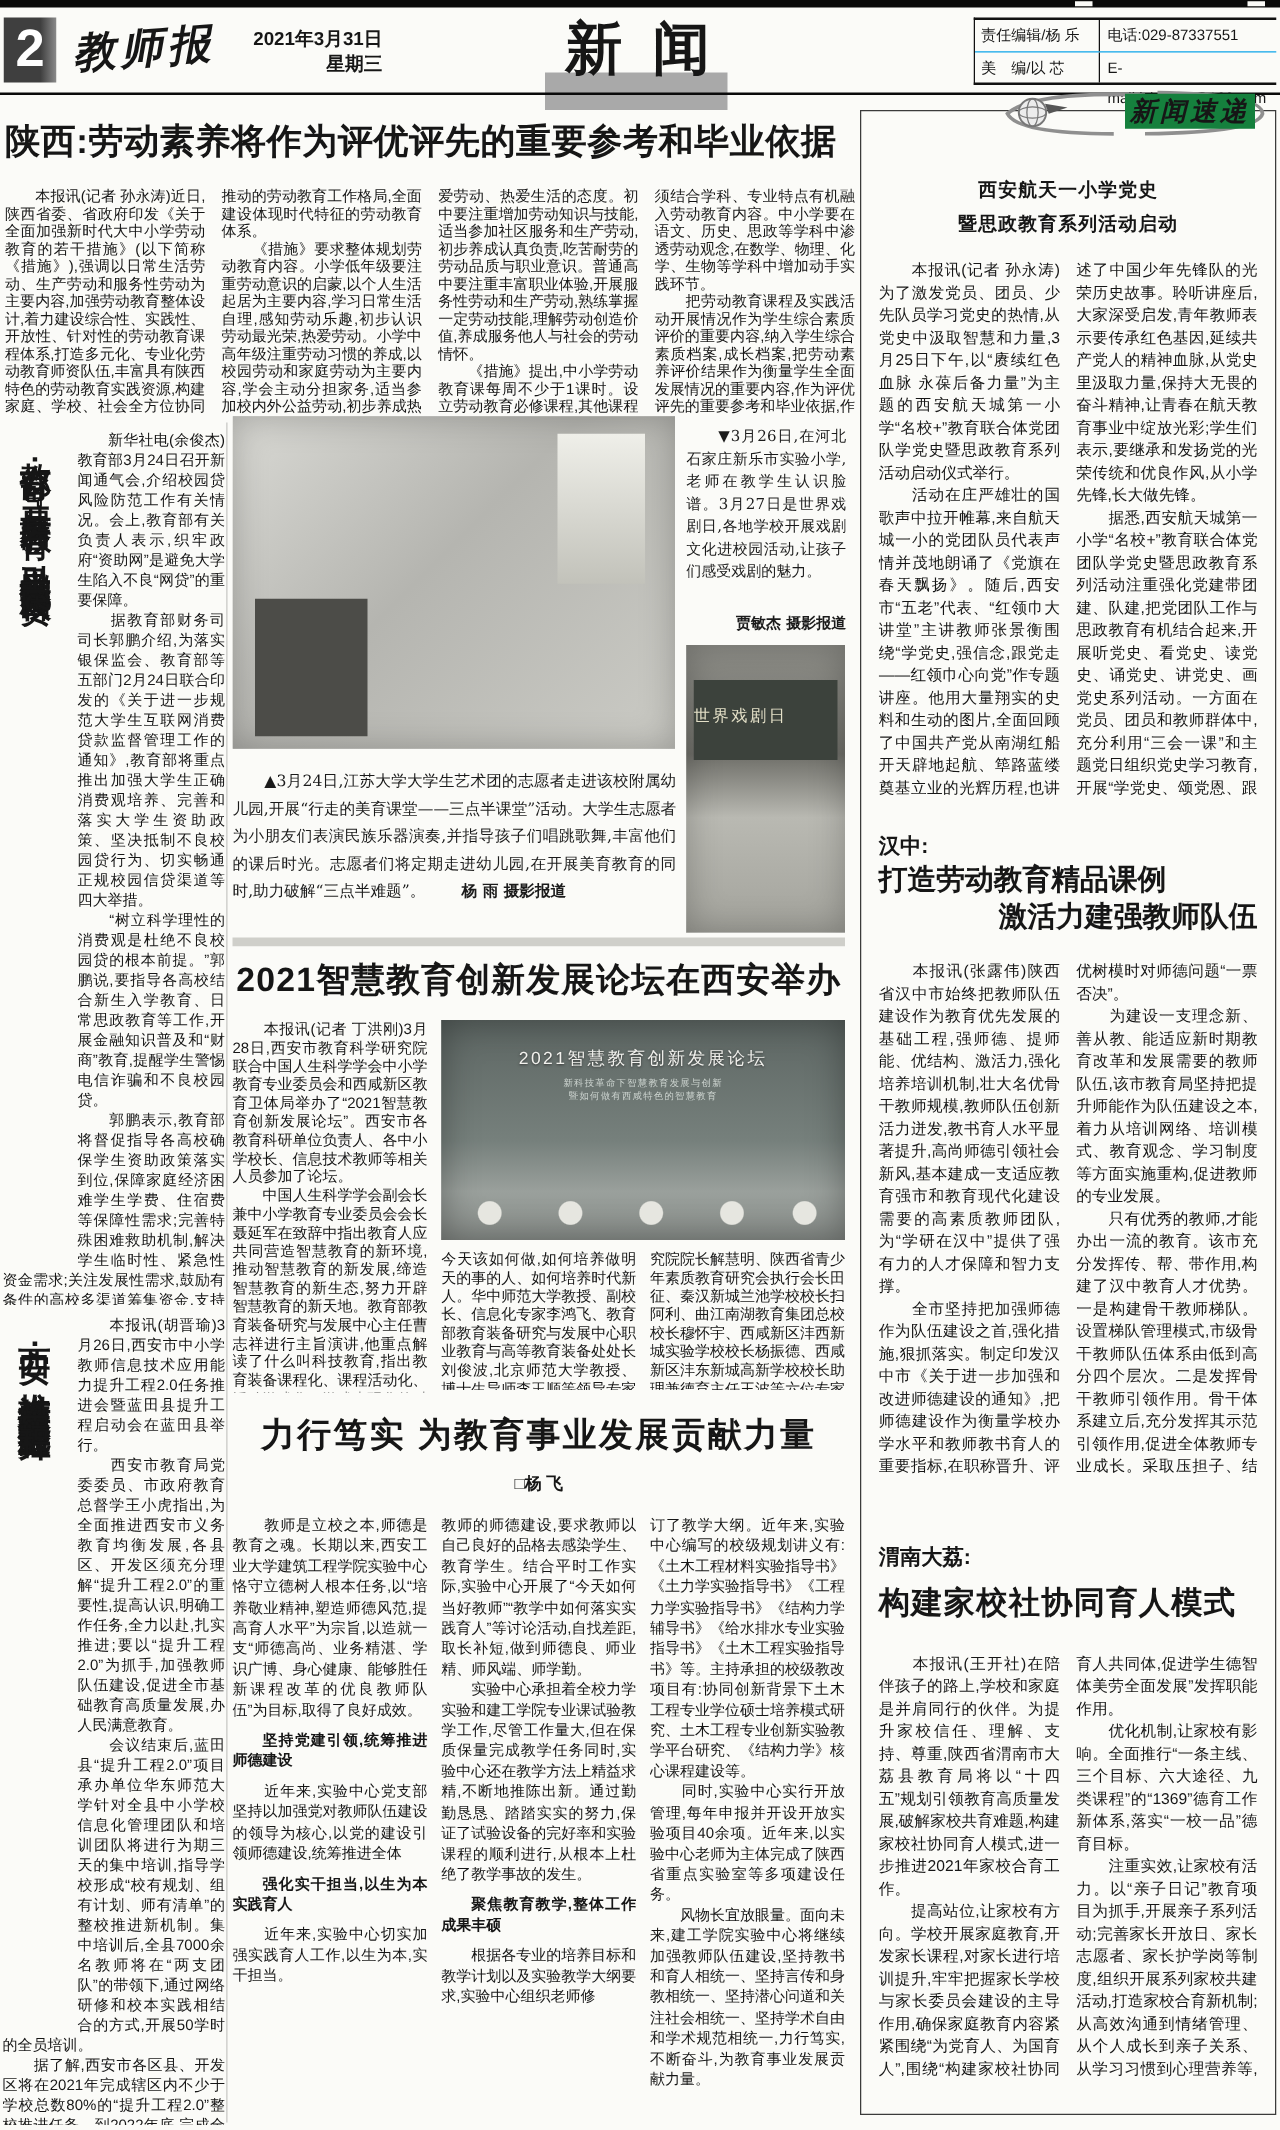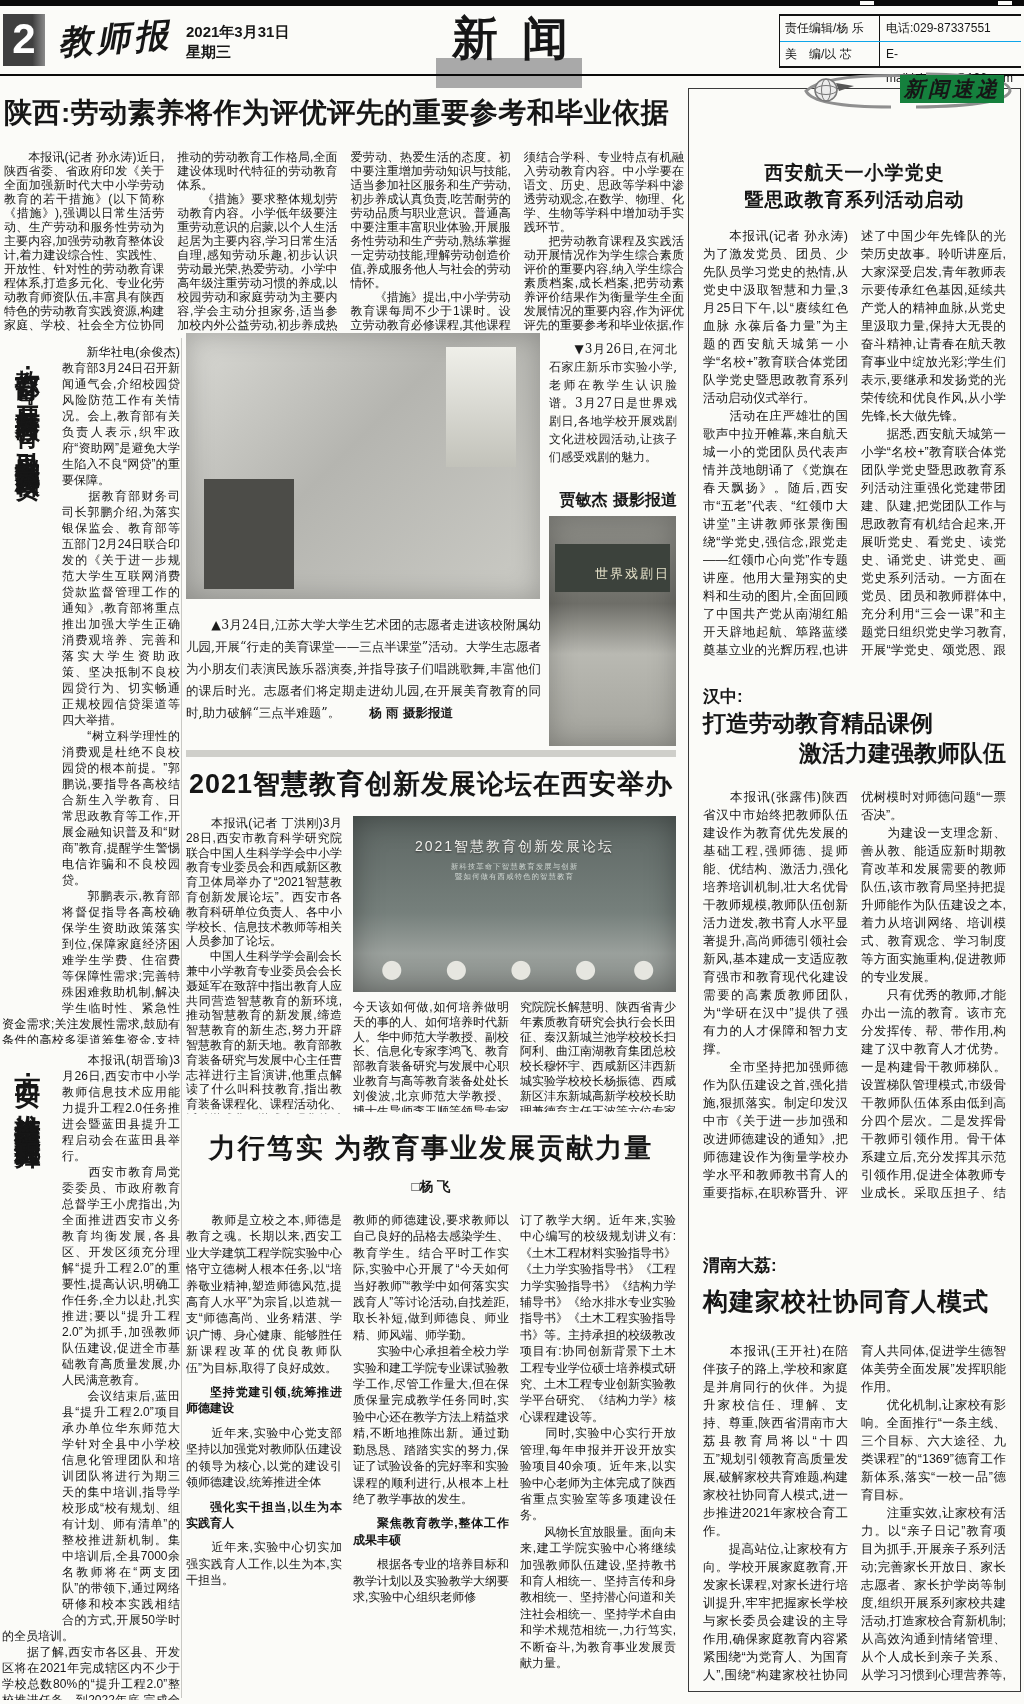--- a/index.html
+++ b/index.html
@@ -7,21 +7,21 @@
   #page {
     position:relative; width:1024px; height:1704px; margin:0 auto;
     background:#fbfbf8; color:#161616; overflow:hidden;
     font-family:"Liberation Sans", sans-serif;
   }
   
   .topbar { position:absolute; top:0; left:0; right:0; height:6px; background:#0a0a0a; }
   .topbar i { position:absolute; top:1px; width:14px; height:4px; background:#fbfbf8; }
   .pagenum { position:absolute; left:3px; top:14px; width:42px; height:52px; background:linear-gradient(90deg,#3f3f3f 70%,#8a8a8a); color:#fff; font-size:42px; font-weight:bold; text-align:center; line-height:50px; }
   .masthead { position:absolute; left:58px; top:16px; font-family:"DejaVu Serif", serif; font-style:italic; font-weight:bold; font-size:34px; letter-spacing:4px; transform:rotate(-4deg); }
-  .dateblock { position:absolute; left:186px; top:22px; width:120px; text-align:left; font-weight:bold; font-size:15px; line-height:20px; }
+  .dateblock { position:absolute; left:186px; top:22px; width:120px; text-align:right; font-weight:bold; font-size:15px; line-height:20px; }
   .section-title { position:absolute; left:440px; top:8px; font-size:46px; font-weight:900; letter-spacing:24px; padding:0 0 0 12px; transform:translateZ(0); }
   .section-title::after { content:""; position:absolute; z-index:-1; left:-4px; right:10px; bottom:-18px; height:30px; background:#a9a9a9; }
   .editorbox { position:absolute; right:3px; top:14px; width:242px; border-top:2px solid #111; border-bottom:2px solid #111; border-left:1px solid #111; font-size:12px; }
   .editorbox .row { display:flex; height:25px; line-height:24px; }
   .editorbox .row + .row { border-top:1px solid #0ea5e9; }
   .editorbox .lbl { width:100px; padding-left:5px; border-right:1px solid #111; }
   .editorbox .val { flex:1; padding-left:6px; }
   .headrule { position:absolute; top:74px; left:0; right:0; height:2px; background:#0a0a0a; }
   
   .lead { position:absolute; left:4px; top:94px; width:680px; }
@@ -35,25 +35,25 @@
   #artCaishang .vhead { font-size:25px; height:648px; }
   #artXian { top:1052px; height:648px; }
   #artXian .vhead { font-size:26px; height:560px; }
   .vdiv { position:absolute; left:181px; top:338px; width:1px; height:1360px; background:#c8c8c4; }
   
   .photo { background:linear-gradient(135deg,#d9d9d4 0%,#b5b5b0 45%,#cbcbc5 100%); box-shadow:inset 0 0 28px rgba(0,0,0,.25); position:absolute; }
   #photoA { left:186px; top:333px; width:354px; height:266px; }
   #photoA::before { content:""; position:absolute; left:18px; bottom:10px; width:90px; height:110px; background:#4c4c48; }
   #photoA::after { content:""; position:absolute; right:24px; top:14px; width:70px; height:120px; background:linear-gradient(180deg,#efefe9,#c2c2ba); }
   #photoB { left:549px; top:516px; width:127px; height:230px; background:linear-gradient(180deg,#8f8f89 0%,#6e6e68 38%,#b9b9b2 60%,#a3a39c 100%); }
-  #photoB .board { position:absolute; left:6px; top:28px; right:6px; height:48px; background:#3c423c; color:#e4e0c8; font-size:13px; letter-spacing:2px; text-align:right; line-height:60px; font-family:"DejaVu Serif",serif; }
+  #photoB .board { position:absolute; left:6px; top:28px; right:6px; height:64px; background:#3c423c; color:#e4e0c8; font-size:13px; letter-spacing:2px; text-align:left; line-height:60px; font-family:"DejaVu Serif",serif; }
   .cap { font-family:"DejaVu Serif", serif; color:#1b1b1b; }
   #cap1 { position:absolute; left:549px; top:340px; width:128px; }
   #cap1 .captext { font-size:12px; line-height:18px; height:148px; overflow:hidden; text-align:justify; white-space:pre-line; }
-  #cap1 .credit { font-weight:bold; text-align:right; font-size:16px; margin-top:2px; }
+  #cap1 .credit { font-weight:bold; text-align:right; font-size:12px; margin-top:2px; }
   #cap2 { position:absolute; left:186px; top:614px; width:355px; font-size:12.5px; line-height:22px; text-align:justify; }
   #cap2 .credit { font-weight:bold; }
   .band { position:absolute; left:186px; top:750px; width:490px; height:7px; background:#cfcfca; }
   
   .forum { position:absolute; left:186px; top:766px; width:490px; }
   .forum h2 { font-size:27px; font-weight:900; text-align:center; letter-spacing:1px; }
   .forum .wrap { margin-top:14px; display:flex; gap:11px; }
   .fcol1 { width:156px; height:298px; font-size:12px; line-height:14.8px; text-align:justify; white-space:pre-line; overflow:hidden; }
   .fright { flex:1; }
   .fphoto { position:relative; height:176px; background:linear-gradient(180deg,#5d6663 0%,#76807c 55%,#9aa09c 78%,#8a8f8b 100%); box-shadow:inset 0 0 30px rgba(0,0,0,.35); overflow:hidden; }
@@ -74,21 +74,21 @@
   .essay .author { text-align:center; font-size:13.5px; font-weight:bold; margin-top:12px; }
   .ecols { display:flex; gap:11px; margin-top:16px; }
   .ecol { flex:1; height:494px; overflow:hidden; font-size:12px; line-height:16.4px; text-align:justify; }
   .ecol p { white-space:pre-line; }
   .esub { font-weight:bold; margin:8px 0 8px 0; text-indent:2em; line-height:16.4px; }
   
   .express { position:absolute; left:688px; top:88px; width:333px; height:1604px; border:1px solid #3b3b3b; padding:0 14px; }
   .badge { position:absolute; top:-18px; right:4px; width:220px; height:40px; }
   .badge svg { position:absolute; left:0; top:0; }
   .badge .btxt { position:absolute; right:12px; top:4px; font-family:"DejaVu Serif",serif; font-style:italic; font-weight:bold; font-size:21px; letter-spacing:3px; background:#15803d; padding:0 4px; }
-  .xh1 { margin-top:70px; text-align:center; font-size:19px; font-weight:900; line-height:27px; letter-spacing:1px; }
+  .xh1 { margin-top:50px; text-align:center; font-size:15px; font-weight:900; line-height:27px; letter-spacing:1px; }
   .xbody { text-align:justify; white-space:pre-line; column-gap:13px; column-count:2; column-fill:auto; overflow:hidden; font-size:12.5px; line-height:18px; }
   #xbody1 { margin-top:14px; height:432px; }
   .kicker { font-size:17px; font-weight:900; }
   #kick1 { margin-top:26px; }
   .xh2 { font-size:23px; font-weight:900; line-height:30px; }
   .xh2 .l1 { display:block; text-align:left; }
   .xh2 .l2 { display:block; text-align:right; }
   #xbody2 { margin-top:20px; height:414px; }
   #kick2 { margin-top:52px; }
   .xh3 { font-size:25px; font-weight:900; margin-top:8px; letter-spacing:1px; }

